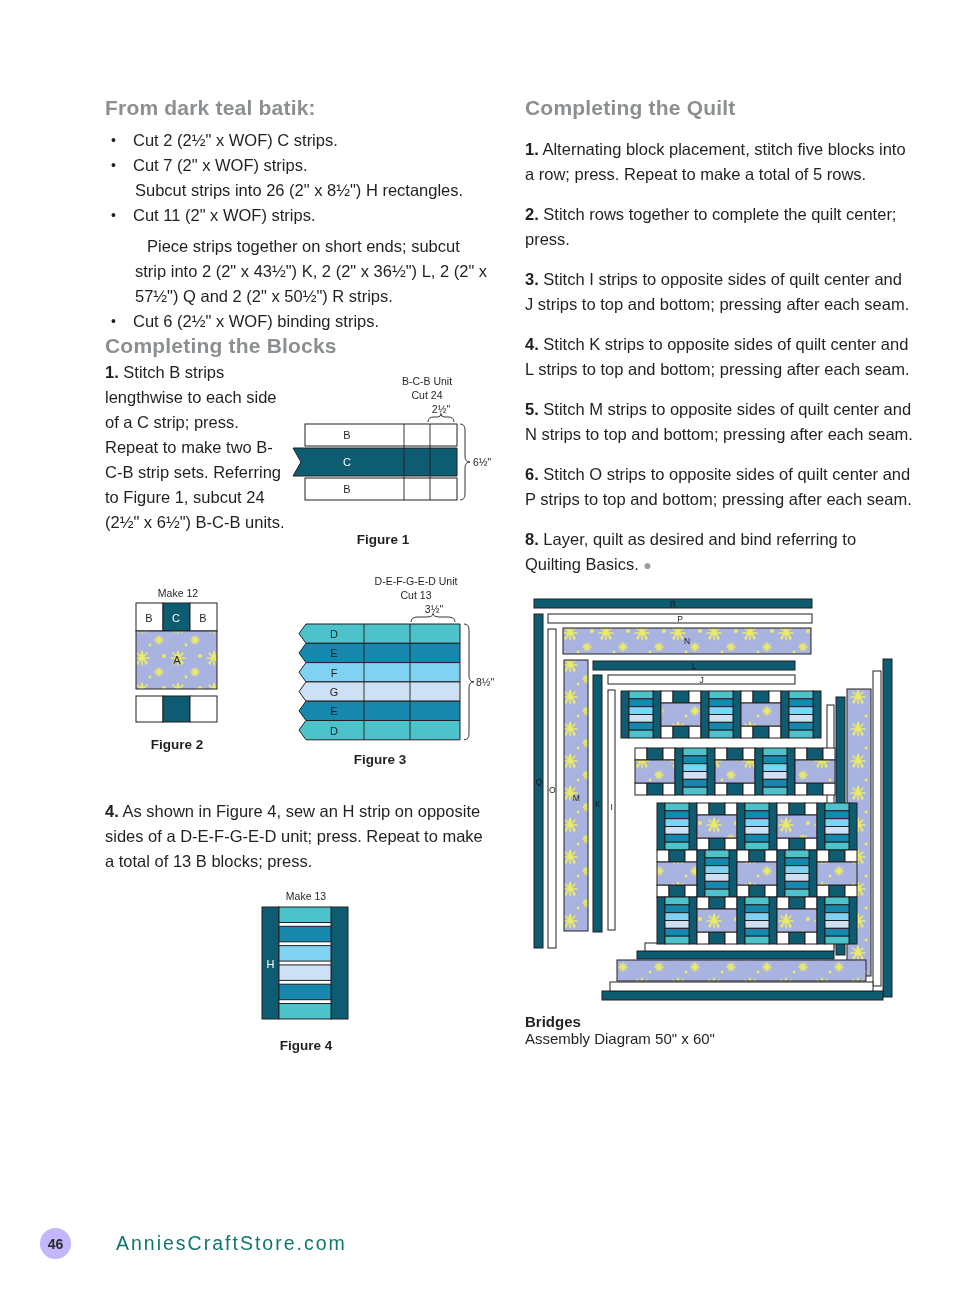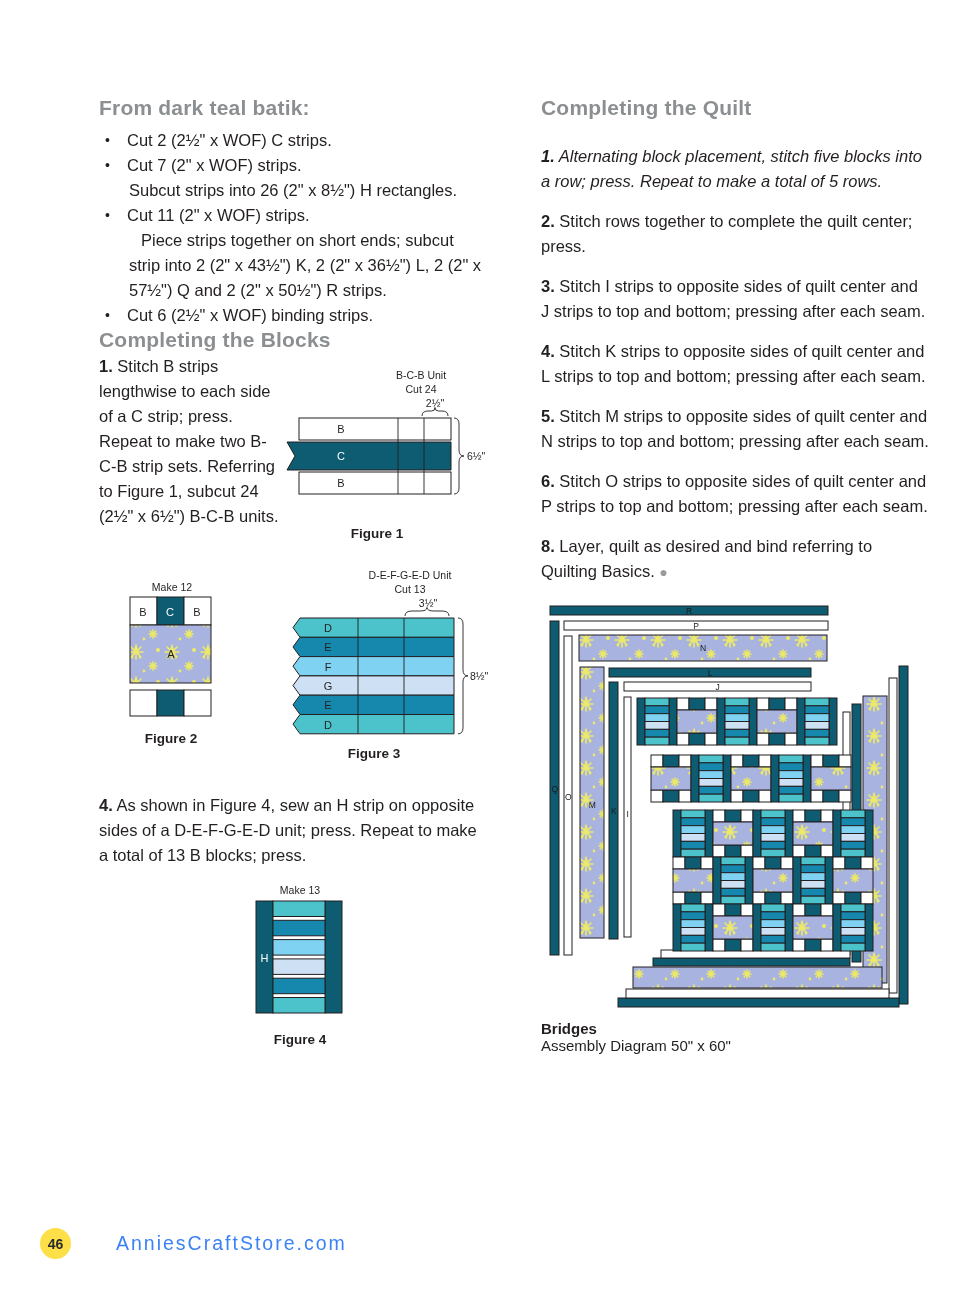--- a/index.html
+++ b/index.html
@@ -3,31 +3,31 @@
 <meta charset="utf-8">
 <style>
   html,body{margin:0;padding:0;}
   body{
     width:976px;height:1300px;position:relative;background:#ffffff;
     font-family:"Liberation Sans","DejaVu Sans",sans-serif;
     color:var(--text-black,#231f20);
     -webkit-font-smoothing:antialiased;
   }
   .col{position:absolute;top:96px;width:388px;}
-  #left-col{left:99px;}
-  #right-col{left:541px;}
+  #left-col{left:105px;}
+  #right-col{left:525px;}
   h2.sec{
     font-size:21px;font-weight:bold;color:var(--heading-gray,#8c8f91);
     margin:0 0 8px 0;letter-spacing:.2px;
   }
   .cut-line{font-size:16.5px;line-height:25px;display:flex;}
   .cut-line .blt{width:22px;flex:0 0 22px;text-align:left;padding-left:6px;font-size:14px;}
   .cut-line.sub{padding-left:30px;}
   .cut-line.sub .txt{padding-left:0;}
-  .cut-line.sub2{padding-left:30px;}
+  .cut-line.sub2{padding-left:30px;margin-top:6px;}
   .cut-line.sub2 .txt{text-indent:12px;}
   p.step{font-size:16.5px;line-height:25px;margin:0 0 15px 0;}
   p.step b{font-weight:bold;}
   .endmark{color:#9b9b9b;font-size:14px;}
   
   svg text{font-family:"Liberation Sans","DejaVu Sans",sans-serif;}
   .svg-lbl{font-size:11px;fill:#231f20;}
   .svg-lbl-w{font-size:11px;fill:#ffffff;}
   .svg-small{font-size:10.5px;fill:#231f20;}
   .svg-cap{font-size:13.5px;font-weight:bold;fill:#231f20;}
@@ -46,26 +46,26 @@
   #figs23-wrap{display:flex;margin-left:28px;margin-top:4px;margin-bottom:10px;}
   #fig2-box{width:92px;margin-top:14px;}
   #fig3-box{width:218px;margin-left:55px;}
   #fig4-box{width:122px;margin-left:140px;margin-top:2px;}
   #assembly-box{margin-top:10px;}
   #assembly-caption{width:392px;text-align:left;margin-top:4px;}
   #assembly-caption .t1{font-weight:bold;font-size:15px;}
   #assembly-caption .t2{font-size:15px;}
   #footer{position:absolute;left:40px;top:1228px;display:flex;align-items:center;}
   #page-circle{
-    width:31px;height:31px;border-radius:50%;background:#fde047;
+    width:31px;height:31px;border-radius:50%;background:#c4b5fd;
     display:flex;align-items:center;justify-content:center;
     font-size:14px;font-weight:bold;color:#2b2b2b;
   }
   #site-name{
-    margin-left:45px;color:#3b82f6;font-size:19.5px;letter-spacing:2px;
+    margin-left:45px;color:#0f766e;font-size:19.5px;letter-spacing:2px;
   }
   .asm-lbl{font-size:8.5px;fill:#1a1a1a;}
 </style>
 </head>
 <body>
 
 <svg width="0" height="0" style="position:absolute" aria-hidden="true">
   <defs>
     <pattern id="floral" width="36" height="32" patternUnits="userSpaceOnUse">
       <rect width="36" height="32" fill="#a9b3e0"></rect>
@@ -202,21 +202,21 @@
       </g>
       <text x="25.5" y="79" text-anchor="middle" class="svg-lbl-w">H</text>
       <text x="61" y="161" text-anchor="middle" class="svg-cap">Figure 4</text>
     </svg>
   </div>
 </div>
 
 <div id="right-col" class="col">
   <h2 class="sec" style="margin-bottom:4px;">Completing the Quilt</h2>
 
-  <p class="step" style="margin-top:24px;font-style:italic;"><b>1.</b> <span>Alternating block placement, stitch five blocks into a row; press. Repeat to make a total of 5 rows.</span></p>
+  <p class="step" style="margin-top:17px;"><b>1.</b> <span>Alternating block placement, stitch five blocks into a row; press. Repeat to make a total of 5 rows.</span></p>
   <p class="step"><b>2.</b> <span>Stitch rows together to complete the quilt center; press.</span></p>
   <p class="step"><b>3.</b> <span>Stitch I strips to opposite sides of quilt center and J strips to top and bottom; pressing after each seam.</span></p>
   <p class="step"><b>4.</b> <span>Stitch K strips to opposite sides of quilt center and L strips to top and bottom; pressing after each seam.</span></p>
   <p class="step"><b>5.</b> <span>Stitch M strips to opposite sides of quilt center and N strips to top and bottom; pressing after each seam.</span></p>
   <p class="step"><b>6.</b> <span>Stitch O strips to opposite sides of quilt center and P strips to top and bottom; pressing after each seam.</span></p>
   <p class="step"><b>8.</b> <span>Layer, quilt as desired and bind referring to Quilting Basics.</span> <span class="endmark">●</span></p>
 
   <div id="assembly-box">
     <svg id="assembly-svg" viewBox="0 0 392 412" width="392" height="412">
         <rect x="9" y="6" width="278" height="9" class="f-teal o"></rect>

